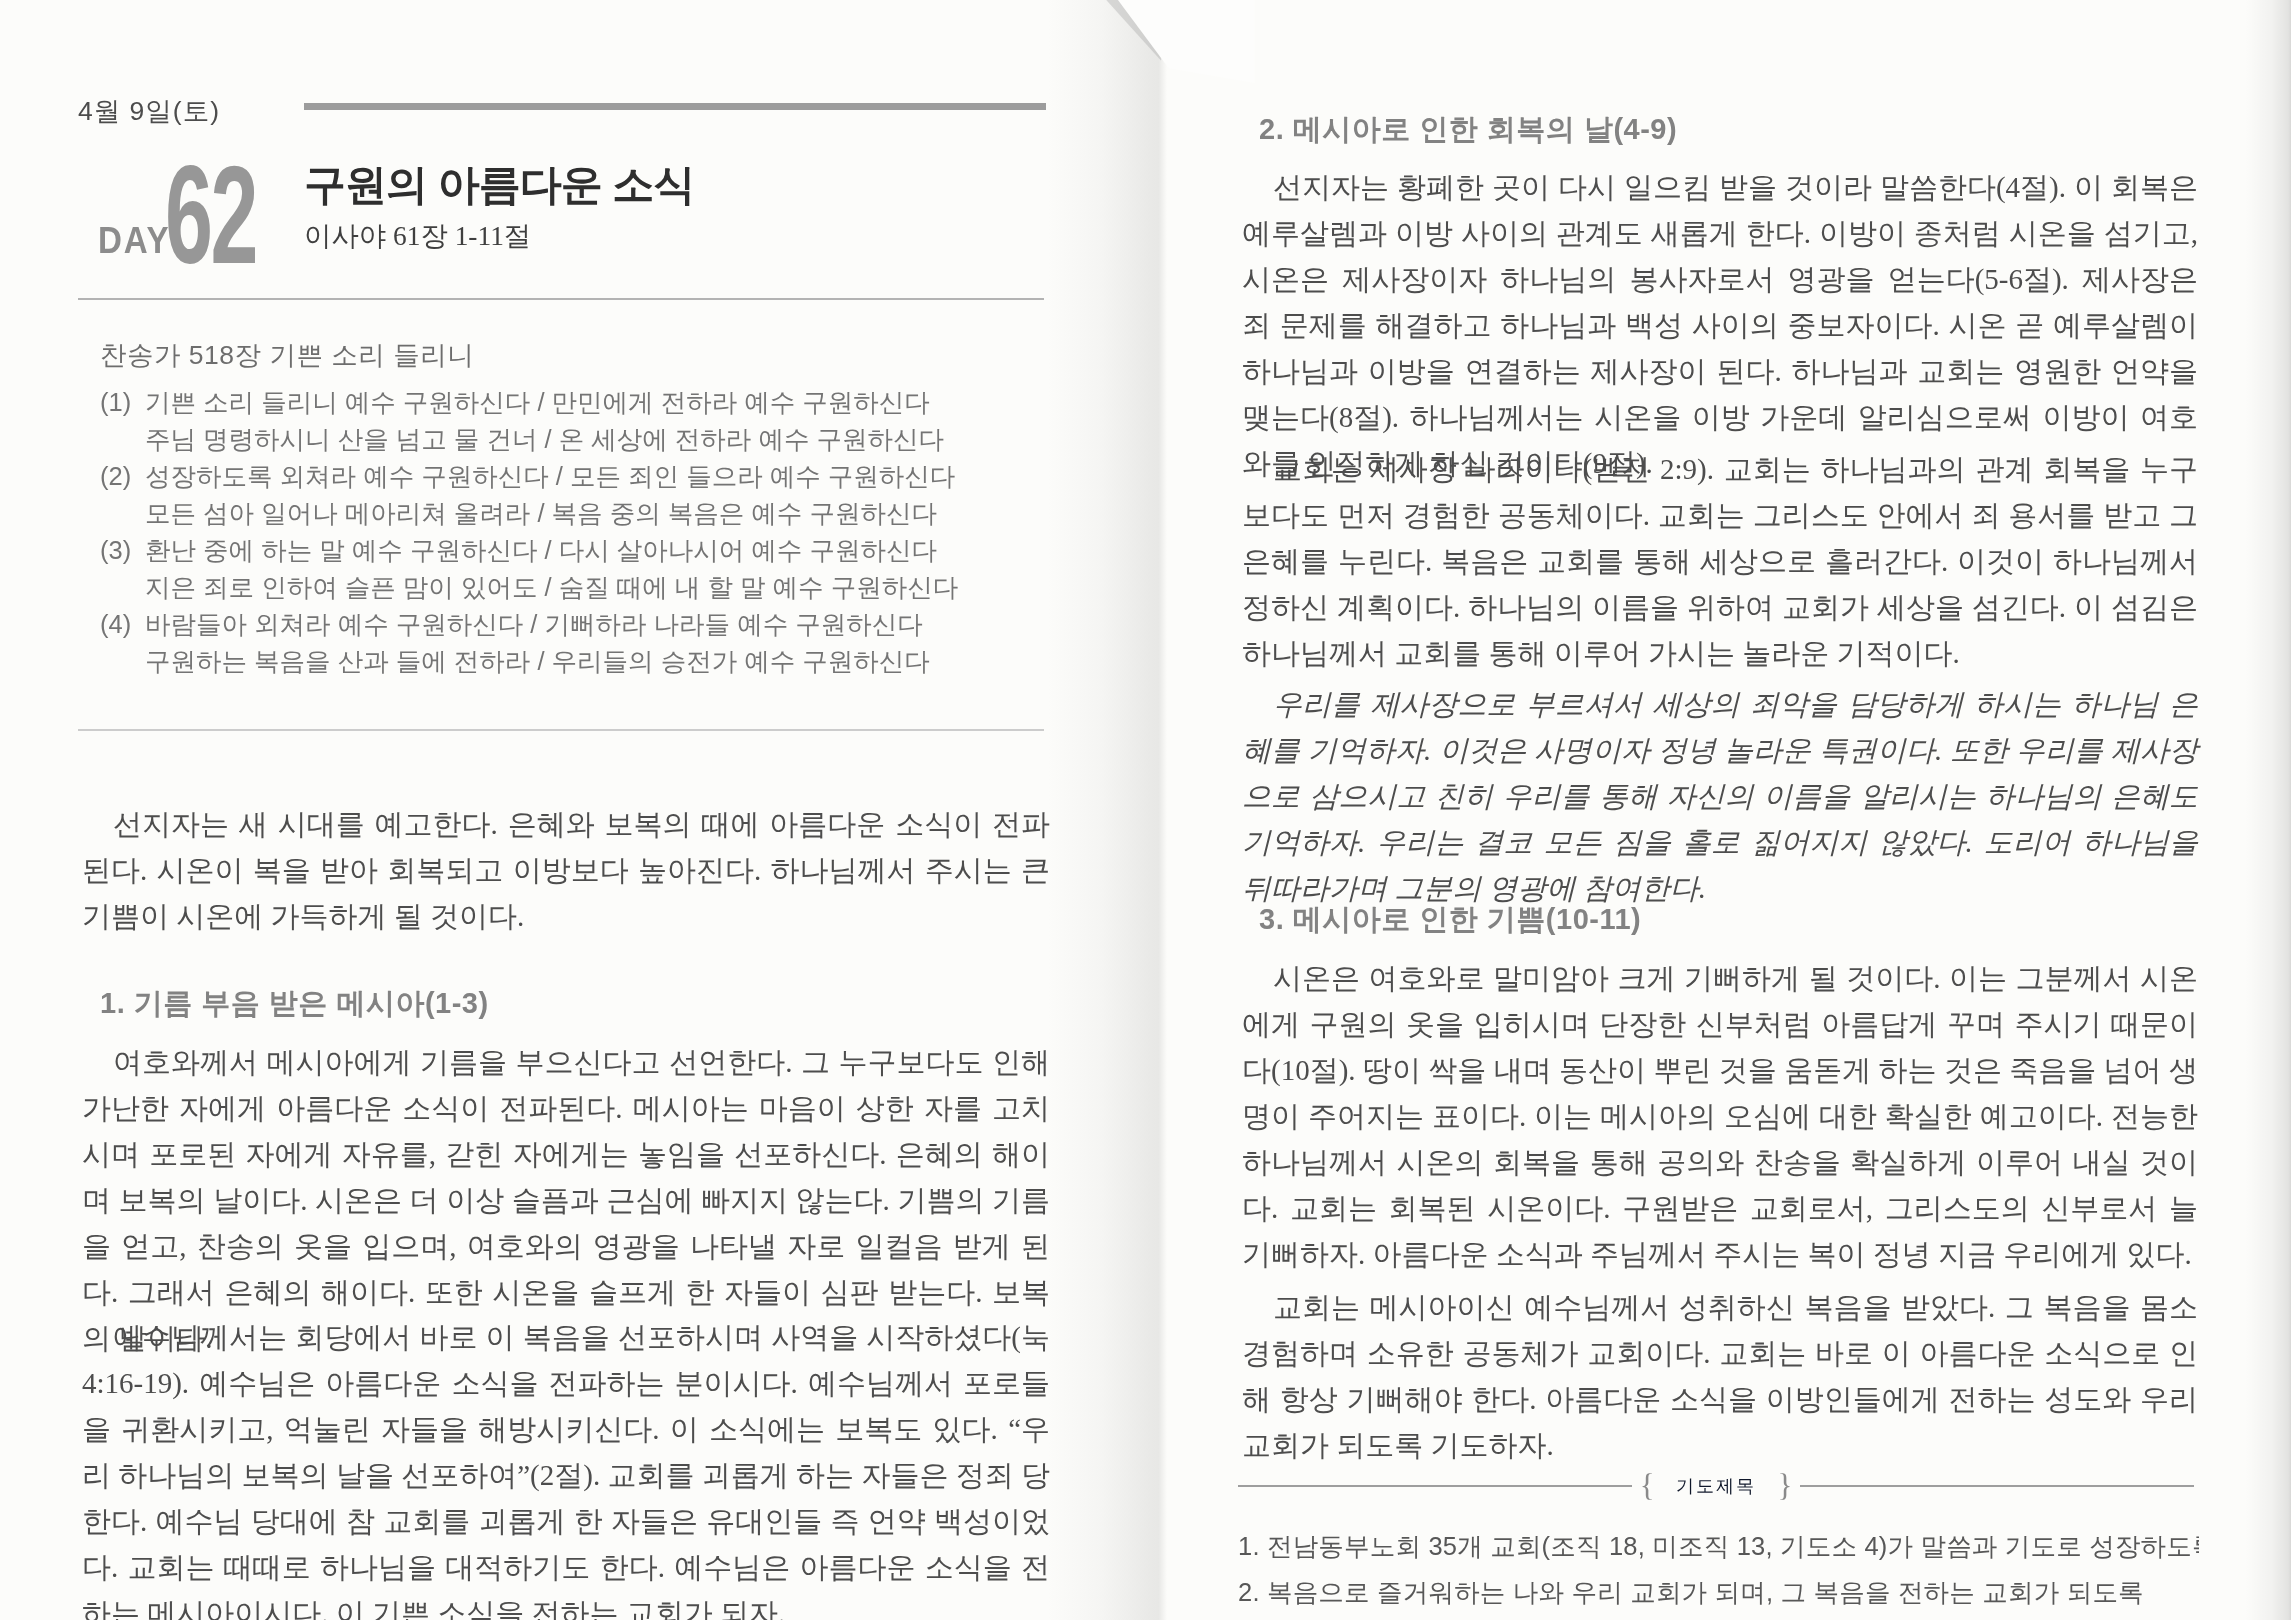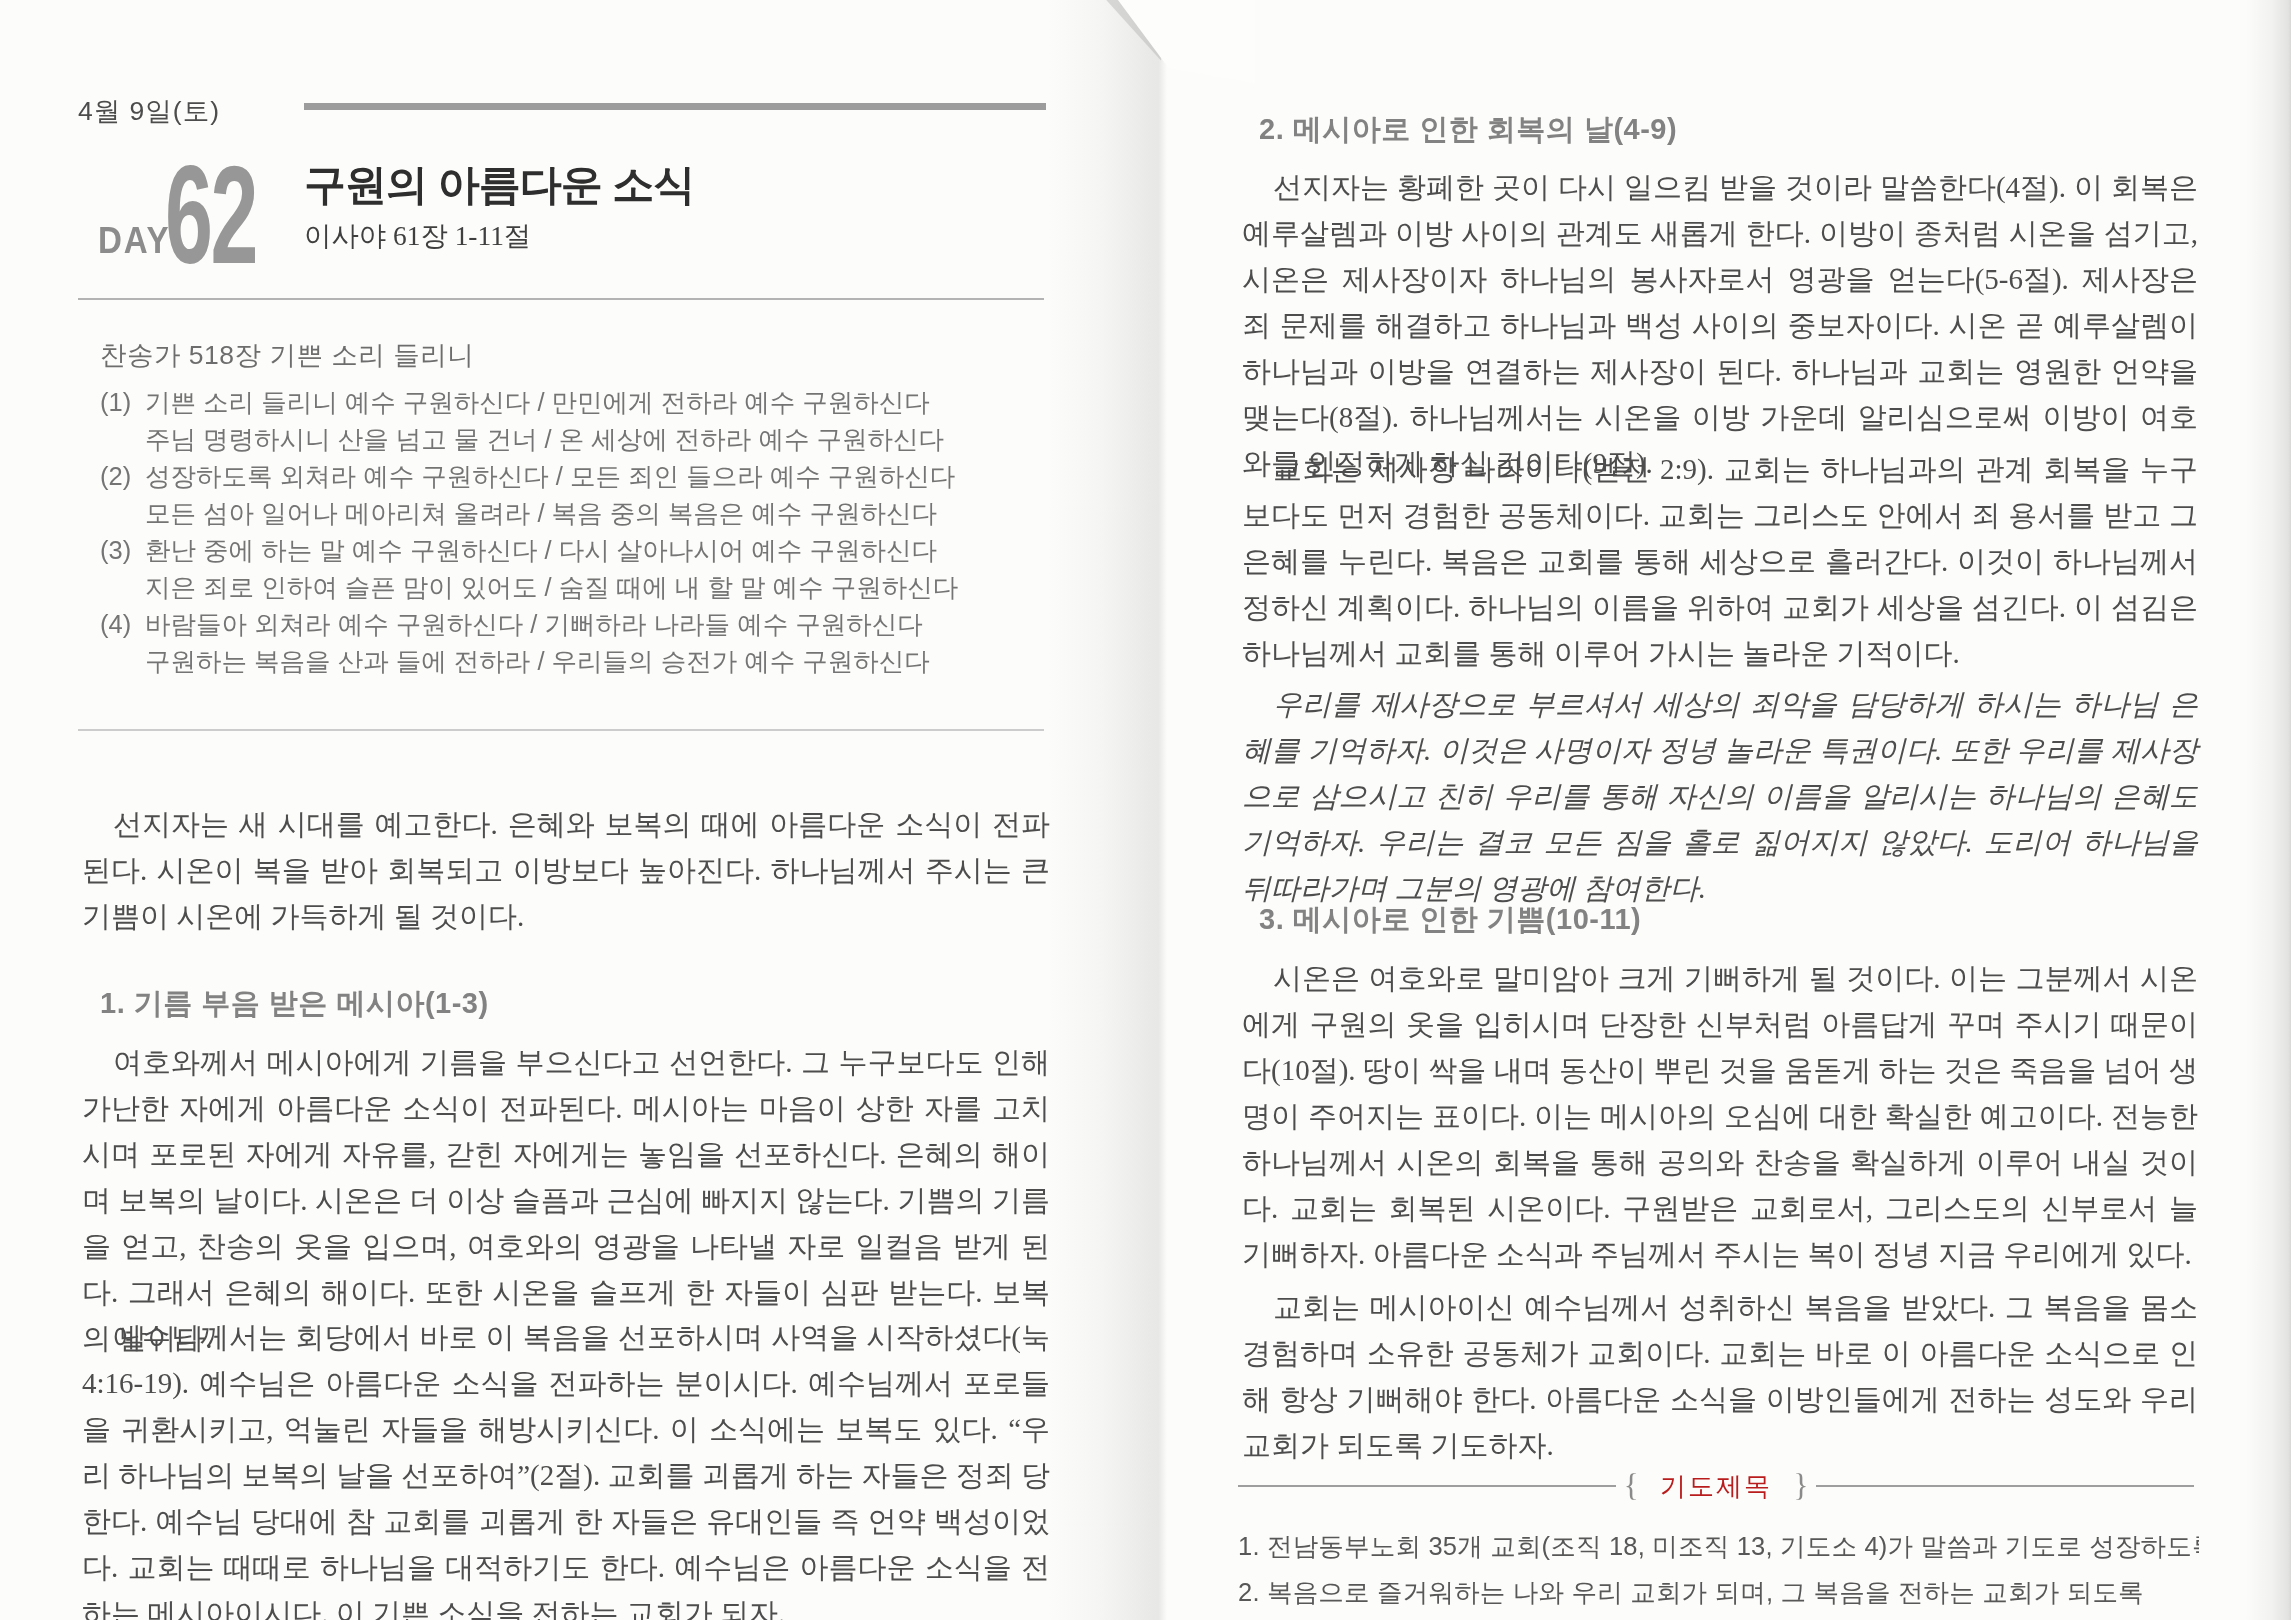--- a/index.html
+++ b/index.html
@@ -53,21 +53,21 @@
   .s2p2{left:1238px;top:442px;width:956px;}
   .s2p3{left:1238px;top:677px;width:956px;font-style:italic;}
   .h-sec3{left:1259px;top:900px;}
   .s3p1{left:1238px;top:951px;width:956px;}
   .s3p2{left:1238px;top:1280px;width:956px;}
 
   
   .pray-divider{left:1238px;top:1468px;width:956px;display:flex;align-items:center;}
   .pray-rule{flex:1;height:2px;background:#9e9e9e;}
   .pray-label{
-    margin:0 13.7px;font-size:26px;color:#b91c1c;letter-spacing:2px;white-space:nowrap;
+    margin:0 13.7px;font-size:18px;color:#0f172a;letter-spacing:2px;white-space:nowrap;
   }
   .pray-brace{font-size:31px;color:#8a8a8a;margin:0 7.8px;font-family:"Liberation Serif",serif;}
   .pray-item{
     left:1238px;width:961px;font-size:25.5px;color:#575757;letter-spacing:0.2px;
     white-space:nowrap;overflow:hidden;
   }
   .pi1{top:1529px;} .pi2{top:1575px;}
 
   
   .fold-shadow{

